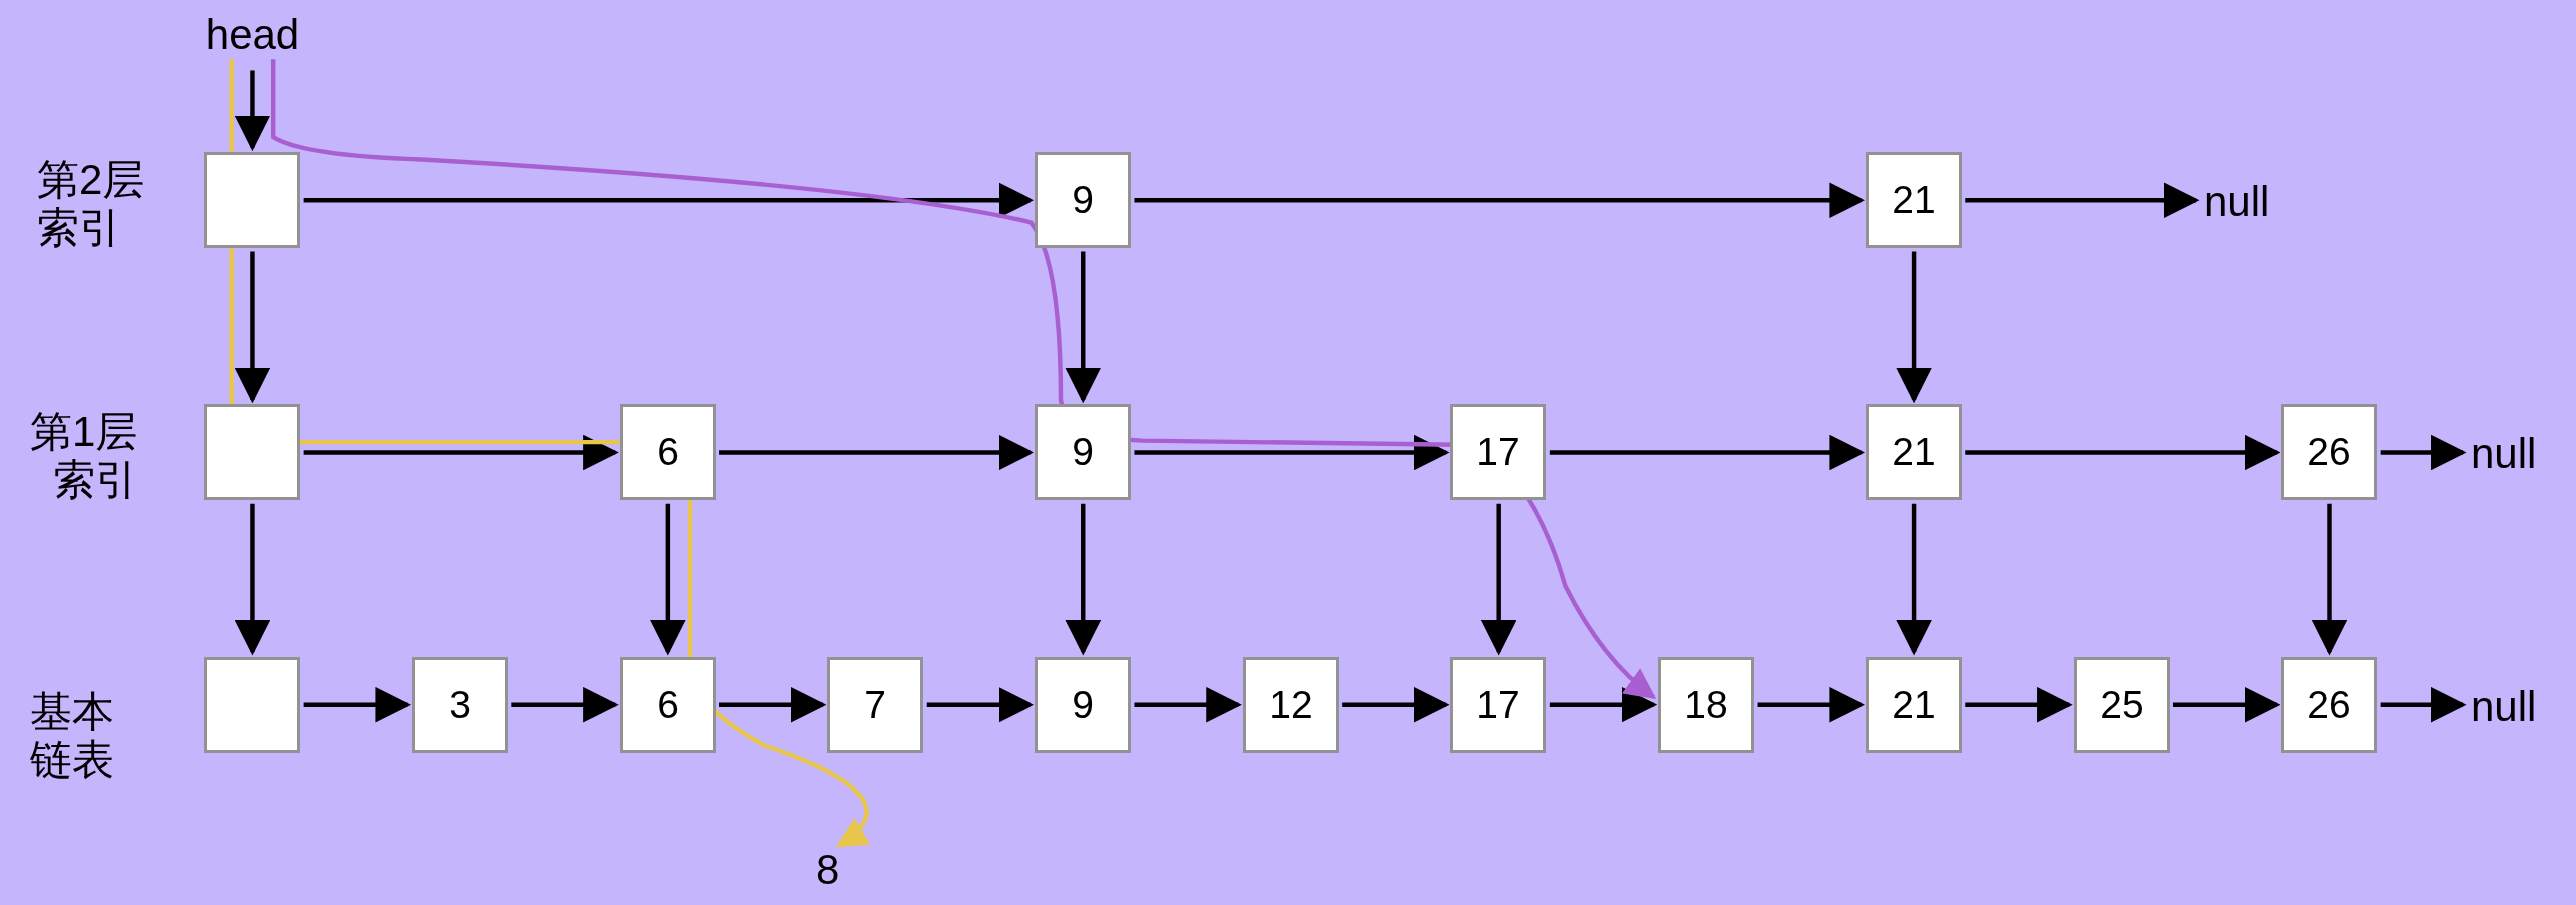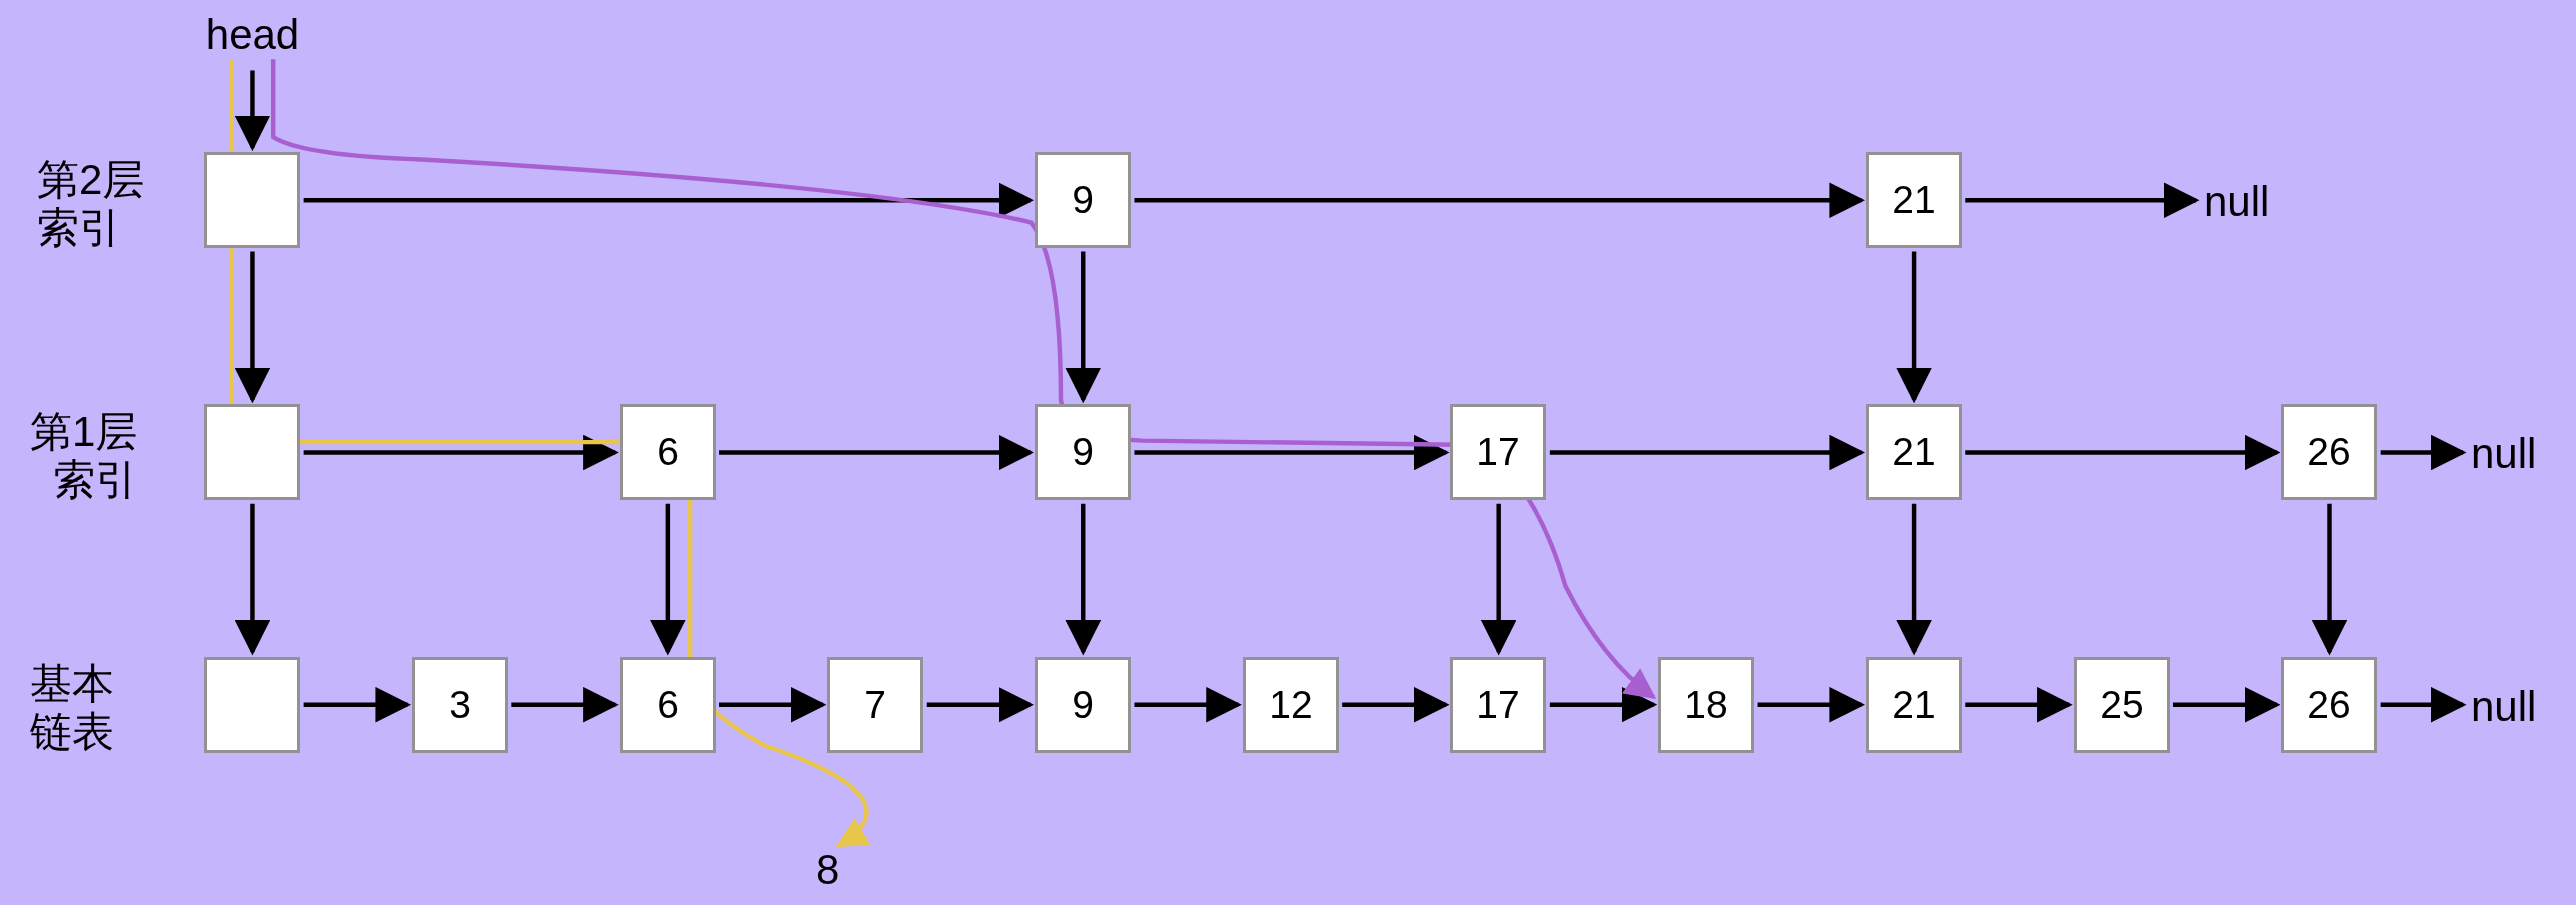--- a/index.html
+++ b/index.html
@@ -51,21 +51,21 @@
 <div class="canvas">
 
 <div class="label label-center" style="left:193px; top:11px; width:119px;"><span>head</span></div>
 
 <div class="label" style="left:30px; top:156px;margin-left:7px;"><span>第2层
 索引</span></div>
 
 <div class="label" style="left:30px; top:408px;text-align:right;"><span>第1层
 索引</span></div>
 
-<div class="label" style="left:30px; top:660px;"><span>基本
+<div class="label" style="left:30px; top:688px;"><span>基本
 链表</span></div>
 
 <div class="label" style="left:816px; top:846px;"><span>8</span></div>
 
 <div class="label" style="left:2204px; top:178px;"><span>null</span></div>
 <div class="label" style="left:2471px; top:430px;"><span>null</span></div>
 <div class="label" style="left:2471px; top:683px;"><span>null</span></div>
 
 <svg class="overlay" viewBox="0 0 3472 1220" width="2576" height="905">
   <defs>

